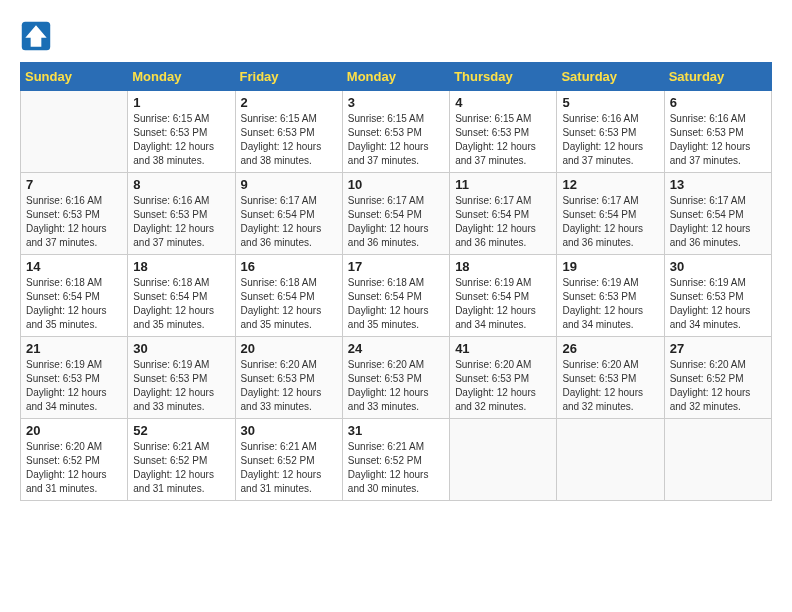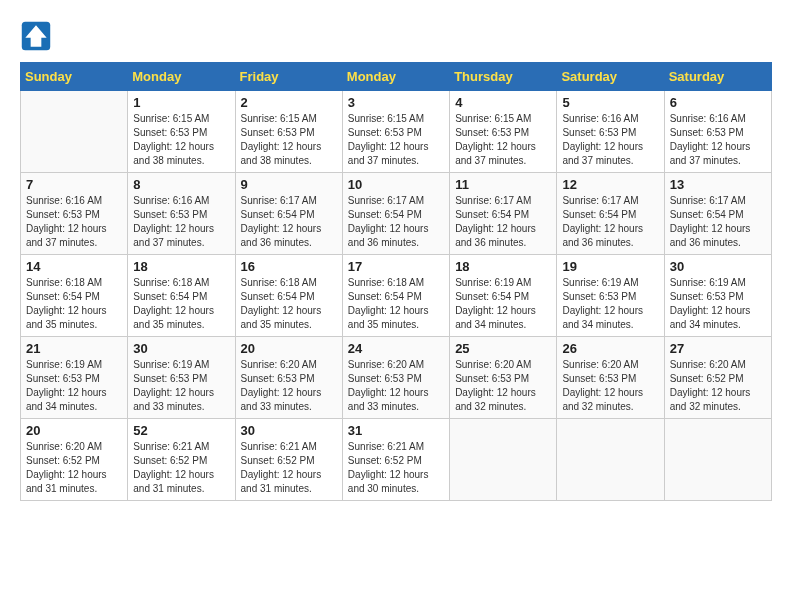--- a/index.html
+++ b/index.html
@@ -266,21 +266,21 @@
 Sunset: 6:53 PM
 Daylight: 12 hours and 33 minutes.</div>
         </td>
         <td>
           <span class="day-number">24</span>
           <div class="day-info" style="white-space: pre-line;">Sunrise: 6:20 AM
 Sunset: 6:53 PM
 Daylight: 12 hours and 33 minutes.</div>
         </td>
         <td>
-          <span class="day-number">25</span>
+          <span class="day-number">41</span>
           <div class="day-info" style="white-space: pre-line;">Sunrise: 6:20 AM
 Sunset: 6:53 PM
 Daylight: 12 hours and 32 minutes.</div>
         </td>
         <td>
           <span class="day-number">26</span>
           <div class="day-info" style="white-space: pre-line;">Sunrise: 6:20 AM
 Sunset: 6:53 PM
 Daylight: 12 hours and 32 minutes.</div>
         </td>

